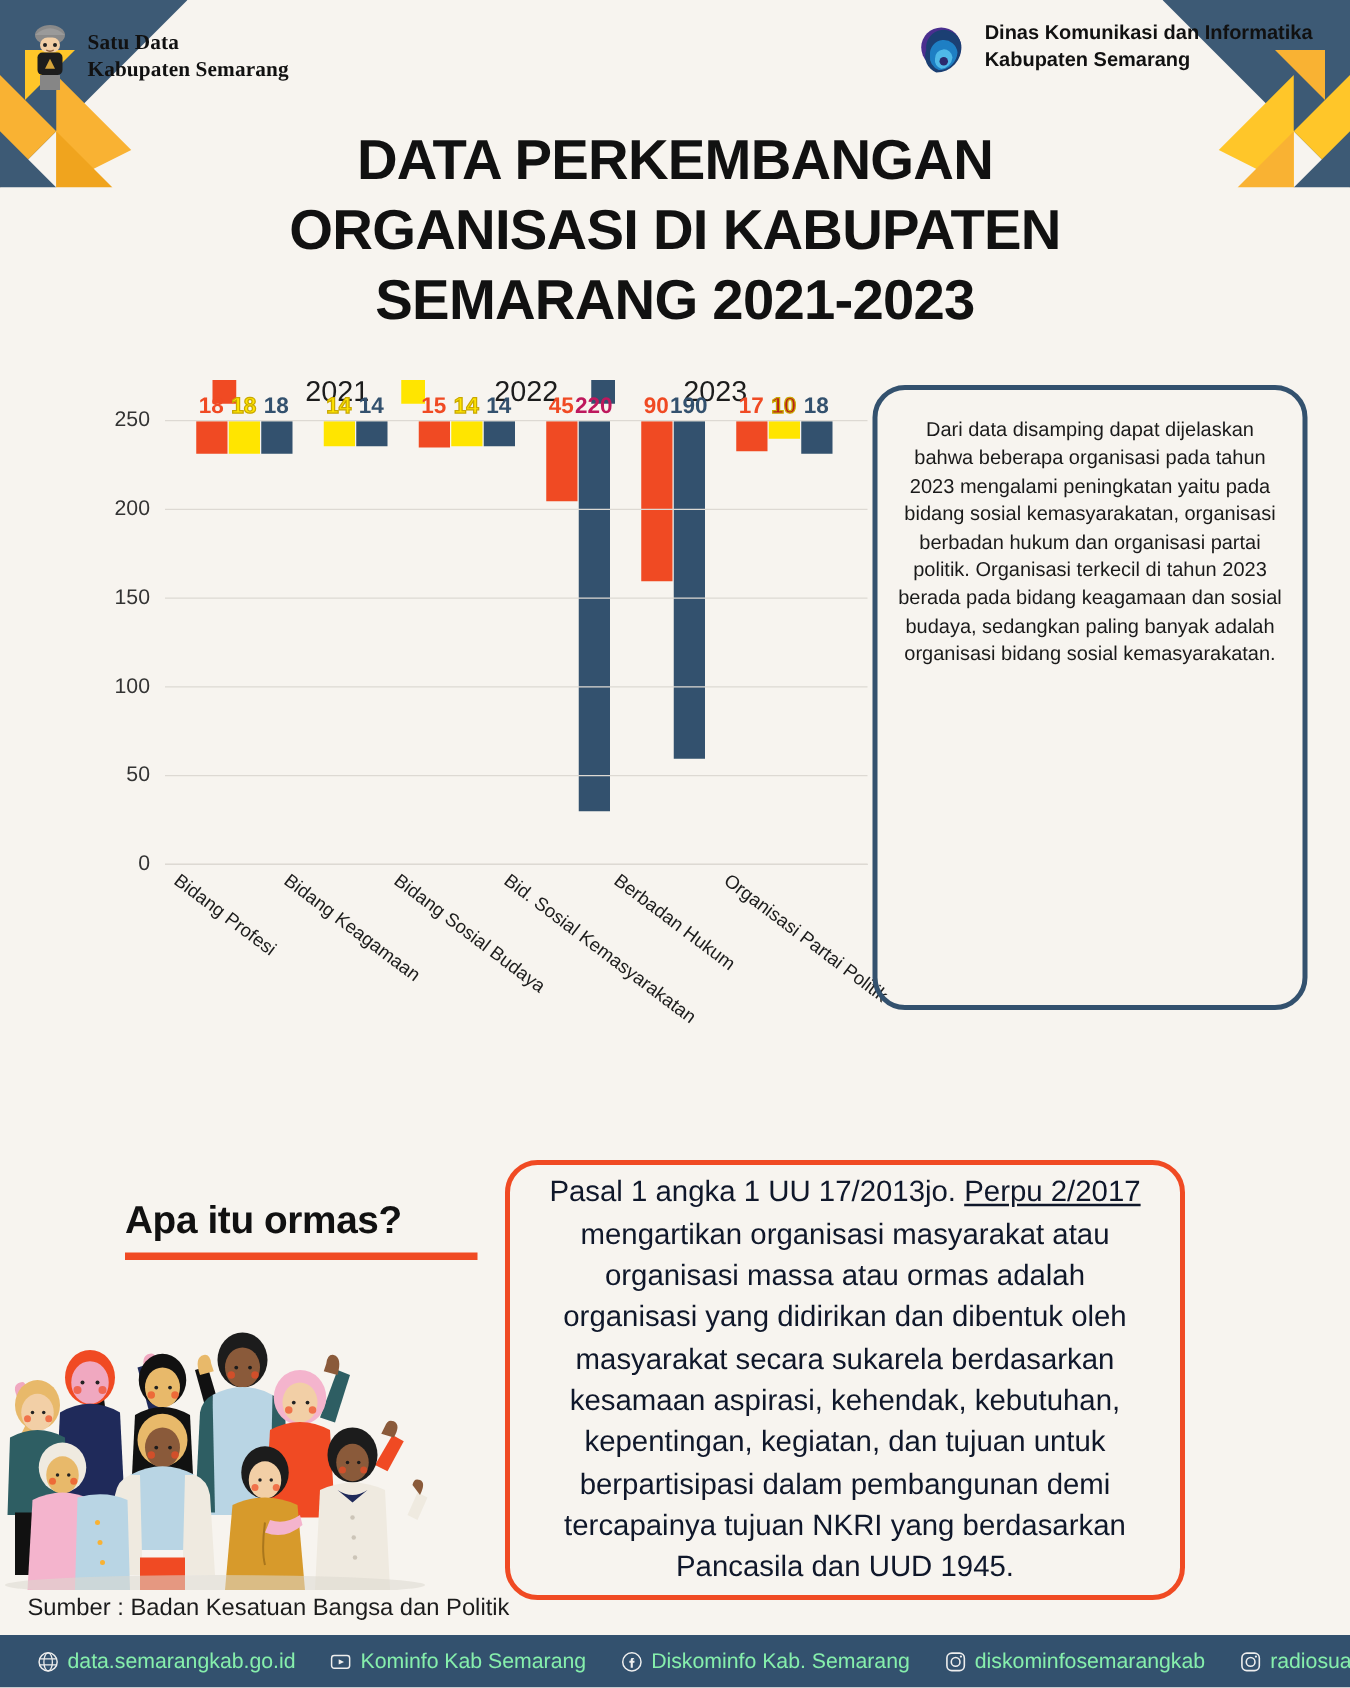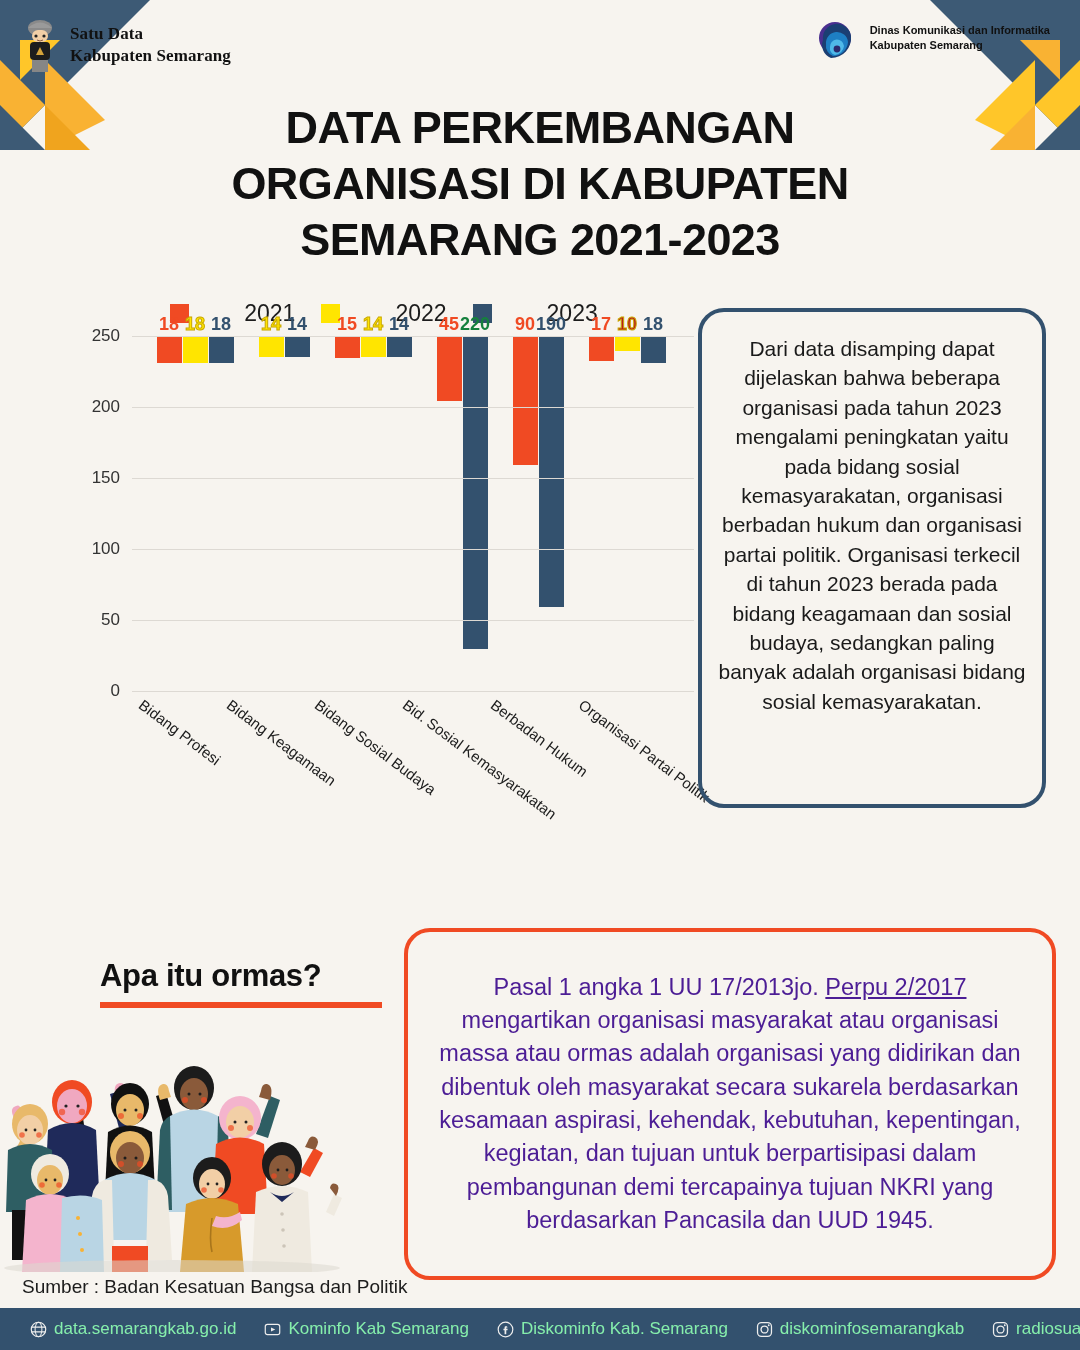--- a/index.html
+++ b/index.html
@@ -27,21 +27,21 @@
     font-family: "Liberation Serif", serif;
     font-weight: bold; font-size: 17px; line-height: 1.32; color: #111;
     letter-spacing: .1px; white-space: nowrap;
   }
   .logo-right {
     position: absolute; right: 30px; top: 14px;
     display: flex; align-items: center; gap: 11px; z-index: 5;
   }
   .diskominfo-mark { width: 48px; height: 48px; flex: none; }
   .logo-right-text {
-    font-weight: bold; font-size: 11px; line-height: 1.35; color: #111;
+    font-weight: bold; font-size: 16px; line-height: 1.35; color: #111;
     white-space: nowrap;
   }
 
   
   .title {
     position: absolute; left: 0; right: 0; top: 100px;
     text-align: center;
     font-size: 45px; font-weight: bold; line-height: 1.24;
     letter-spacing: -0.6px; color: #111;
     padding: 0 150px;
@@ -81,40 +81,40 @@
     font-size: 15px; color: #1c1c1c;
     transform-origin: left top; transform: rotate(37deg);
     white-space: nowrap;
   }
 
   
   .note-box {
     position: absolute; left: 698px; top: 308px; width: 348px; height: 500px;
     border: 4px solid #33516e; border-radius: 26px;
     padding: 22px 16px; text-align: center;
-    font-size: 21px; line-height: 1.40; color: #1a1a1a;
+    font-size: 16px; line-height: 1.40; color: #1a1a1a;
   }
 
   
   .ormas-heading {
     position: absolute; left: 100px; top: 958px;
     font-size: 31px; font-weight: bold; color: #111; letter-spacing: -.3px;
   }
   .ormas-underline {
     position: absolute; left: 100px; top: 1002px; width: 282px; height: 6px;
     background: #f04a23;
   }
   .people { position: absolute; left: 0; top: 1022px; width: 345px; height: 250px; }
 
   
   .pasal-box {
-    position: absolute; left: 404px; top: 928px; width: 652px; height: 352px;
+    position: absolute; left: 404px; top: 928px; width: 544px; height: 352px;
     border: 4px solid #f04a23; border-radius: 26px;
     padding: 18px 20px; text-align: center;
-    font-size: 23.5px; line-height: 1.42; color: #4c1d95;
+    font-size: 23.5px; line-height: 1.42; color: #0f172a;
     display: flex; align-items: center; justify-content: center;
   }
   .pasal-link { text-decoration: underline; }
 
   
   .source {
     position: absolute; left: 22px; top: 1276px;
     font-size: 19px; color: #1c1c1c;
   }
 
@@ -245,21 +245,21 @@
             <span class="bar-label" style="color: rgb(51, 81, 110);">14</span>
             <div class="bar" style="background: rgb(51, 81, 110); height: 5.6%;"></div>
           </div>
         </div>
         <div class="group">
           <div class="bar-col">
             <span class="bar-label" style="color: rgb(240, 74, 35);">45</span>
             <div class="bar" style="background: rgb(240, 74, 35); height: 18%;"></div>
           </div>
           <div class="bar-col">
-            <span class="bar-label" style="color: #15803d;">220</span>
+            <span class="bar-label" style="color: #be185d;">220</span>
             <div class="bar" style="background: rgb(51, 81, 110); height: 88%;"></div>
           </div>
         </div>
         <div class="group">
           <div class="bar-col">
             <span class="bar-label" style="color: rgb(240, 74, 35);">90</span>
             <div class="bar" style="background: rgb(240, 74, 35); height: 36%;"></div>
           </div>
           <div class="bar-col">
             <span class="bar-label" style="color: rgb(51, 81, 110);">190</span>

